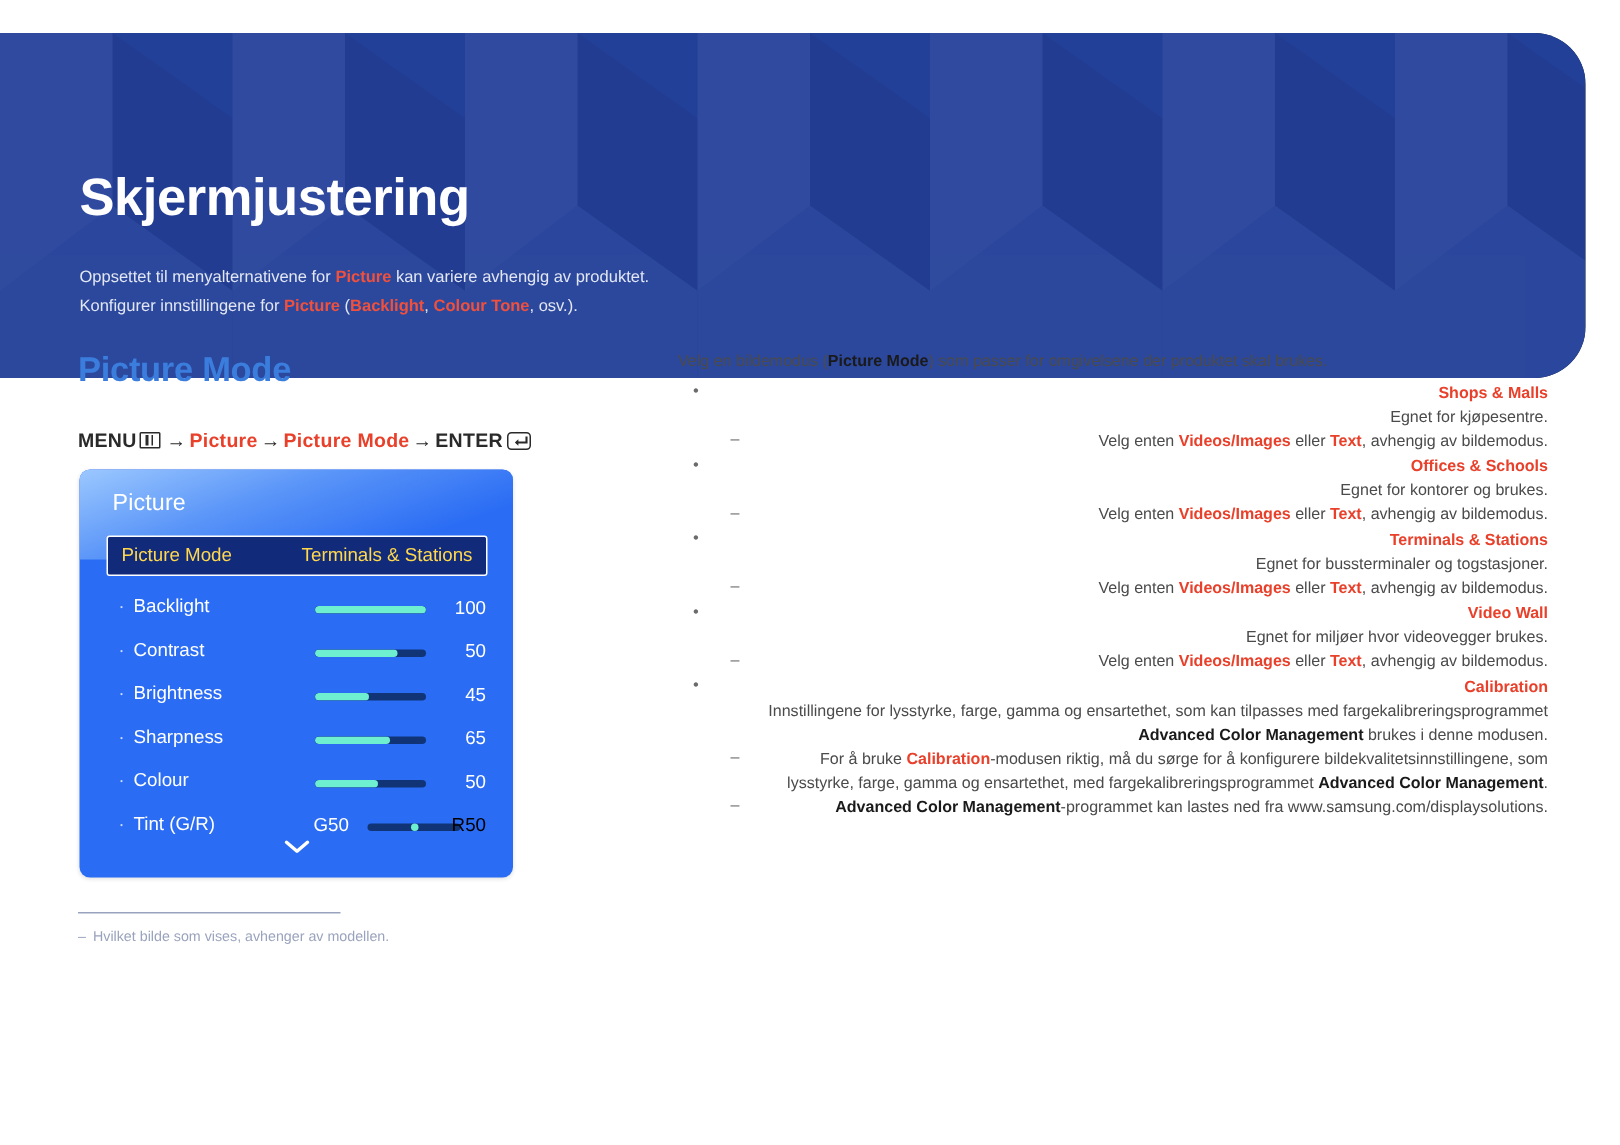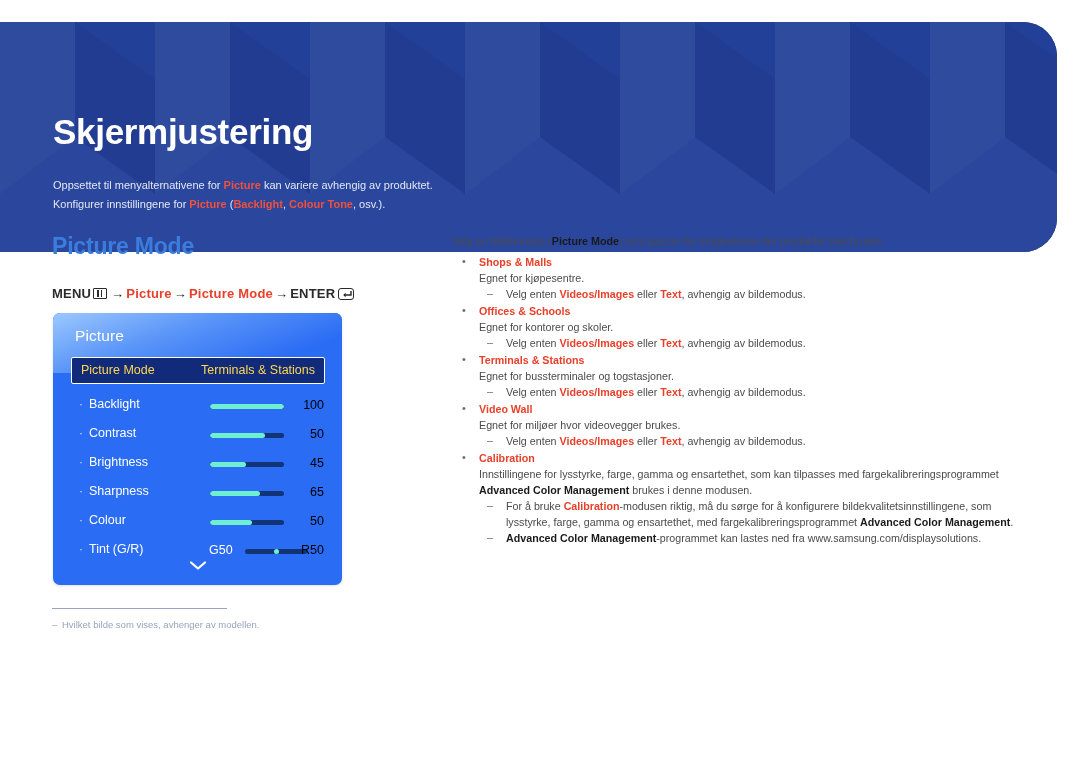--- a/index.html
+++ b/index.html
@@ -133,21 +133,21 @@
     position: absolute; left: 26px; top: 4px;
     font-size: 12px; color: #cfe0ff;
   }
   .osd-row .name {
     position: absolute; left: 36px; top: 4px;
     font-size: 12.5px; color: #ffffff;
   }
   .osd-row .num {
     position: absolute; right: 18px; top: 5px;
     width: 34px; text-align: right;
-    font-size: 12.5px; color: #000000;
+    font-size: 12.5px; color: #ffffff;
   }
   .bar {
     position: absolute; right: 58px; top: 11px;
     width: 74px; height: 5px;
     background: #113477;
     border-radius: 3px;
     overflow: hidden;
   }
   .bar .fill { position: absolute; left: 0; top: 0; height: 100%; background: #6ef0d0; border-radius: 3px; }
 
@@ -193,21 +193,21 @@
     width: 580px;
     font-size: 10.7px;
     color: #4b4b4b;
     line-height: 16px;
   }
   .intro { margin: 0 0 5px 0; }
   .red { color: #e8402a; font-weight: bold; }
   .blk { color: #1a1a1a; font-weight: bold; }
 
   ul.l1 { list-style: none; margin: 0; padding: 0; }
-  ul.l1 > li { position: relative; padding-left: 27px; margin-bottom: 1px; }
+  ul.l1 > li { position: relative; padding-left: 27px; margin-bottom: 1px; text-align: right; }
   ul.l1 > li::before {
     content: "\2022";
     position: absolute; left: 10px; top: -1px;
     color: #6b6b6b; font-size: 11px;
   }
   .item-title { color: #e8402a; font-weight: bold; }
   .item-desc { color: #4b4b4b; }
 
   ul.l2 { list-style: none; margin: 0; padding: 0; }
   ul.l2 > li { position: relative; padding-left: 27px; }
@@ -360,21 +360,21 @@
       <li>
         <div class="item-title">Shops &amp; Malls</div>
         <div class="item-desc">Egnet for kjøpesentre.</div>
         <ul class="l2">
           <li><span>Velg enten </span><span class="red">Videos/Images</span><span> eller </span><span class="red">Text</span><span>, avhengig av bildemodus.</span></li>
         </ul>
       </li>
 
       <li>
         <div class="item-title">Offices &amp; Schools</div>
-        <div class="item-desc">Egnet for kontorer og skoler.</div>
+        <div class="item-desc">Egnet for kontorer og brukes.</div>
         <ul class="l2">
           <li><span>Velg enten </span><span class="red">Videos/Images</span><span> eller </span><span class="red">Text</span><span>, avhengig av bildemodus.</span></li>
         </ul>
       </li>
 
       <li>
         <div class="item-title">Terminals &amp; Stations</div>
         <div class="item-desc">Egnet for bussterminaler og togstasjoner.</div>
         <ul class="l2">
           <li><span>Velg enten </span><span class="red">Videos/Images</span><span> eller </span><span class="red">Text</span><span>, avhengig av bildemodus.</span></li>

